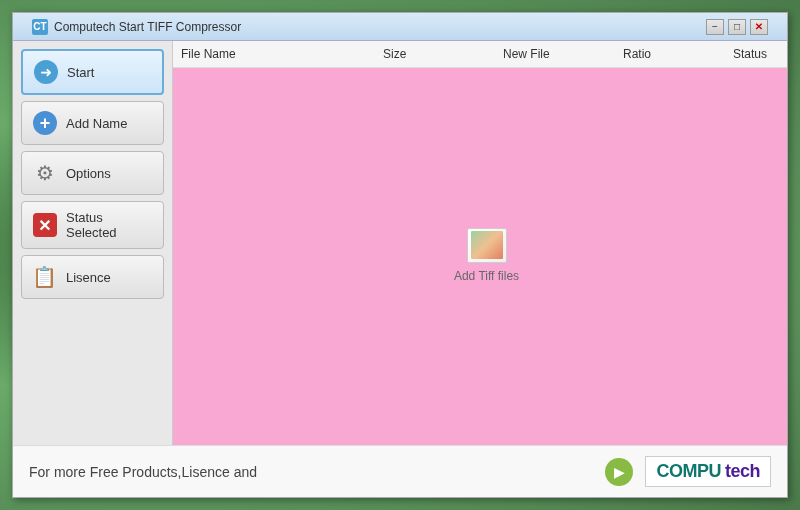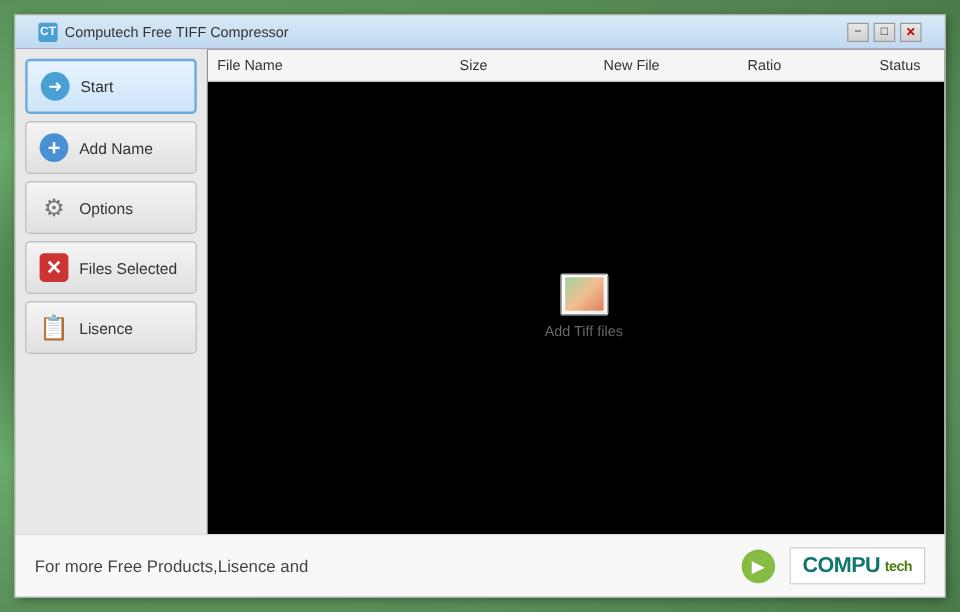--- a/index.html
+++ b/index.html
@@ -170,21 +170,21 @@
     }
     
     .clipboard-icon {
       font-size: 20px;
       color: #c8a040;
     }
     .main-area {
       flex: 1;
       display: flex;
       flex-direction: column;
-      background: #000000;
+      background: #f9a8d4;
     }
     .file-table {
       flex: 1;
       overflow: auto;
     }
     .table-header {
       display: flex;
       background: #f5f5f5;
       border-bottom: 1px solid #ddd;
       padding: 4px 0;
@@ -270,35 +270,35 @@
       align-items: center;
       gap: 4px;
     }
     .logo-text-compu {
       font-size: 18px;
       font-weight: bold;
       color: #0f766e;
       letter-spacing: -0.5px;
     }
     .logo-text-tech {
-      font-size: 12px;
-      font-weight: bold;
-      color: #4d7c0f;
+      font-size: 18px;
+      font-weight: bold;
+      color: #4c1d95;
       letter-spacing: -0.5px;
     }
   </style>
 </head>
 <body>
 
 <div class="window">
   <div class="titlebar">
     <div class="titlebar-icon">
       <span>CT</span>
     </div>
-    <span class="titlebar-text">Computech Free TIFF Compressor</span>
+    <span class="titlebar-text">Computech Start TIFF Compressor</span>
     <div class="titlebar-controls">
       <div class="titlebar-btn">−</div>
       <div class="titlebar-btn">□</div>
       <div class="titlebar-btn close">✕</div>
     </div>
   </div>
 
   <div class="content">
     <div class="sidebar">
 
@@ -321,21 +321,21 @@
         <div class="btn-icon">
           <span class="gear-icon">⚙</span>
         </div>
         <span>Options</span>
       </div>
 
       <div class="sidebar-btn">
         <div class="btn-icon">
           <div class="x-icon">✕</div>
         </div>
-        <span>Files Selected</span>
+        <span>Status Selected</span>
       </div>
 
       <div class="sidebar-btn">
         <div class="btn-icon">
           <span class="clipboard-icon">📋</span>
         </div>
         <span>Lisence</span>
       </div>
     </div>
 

